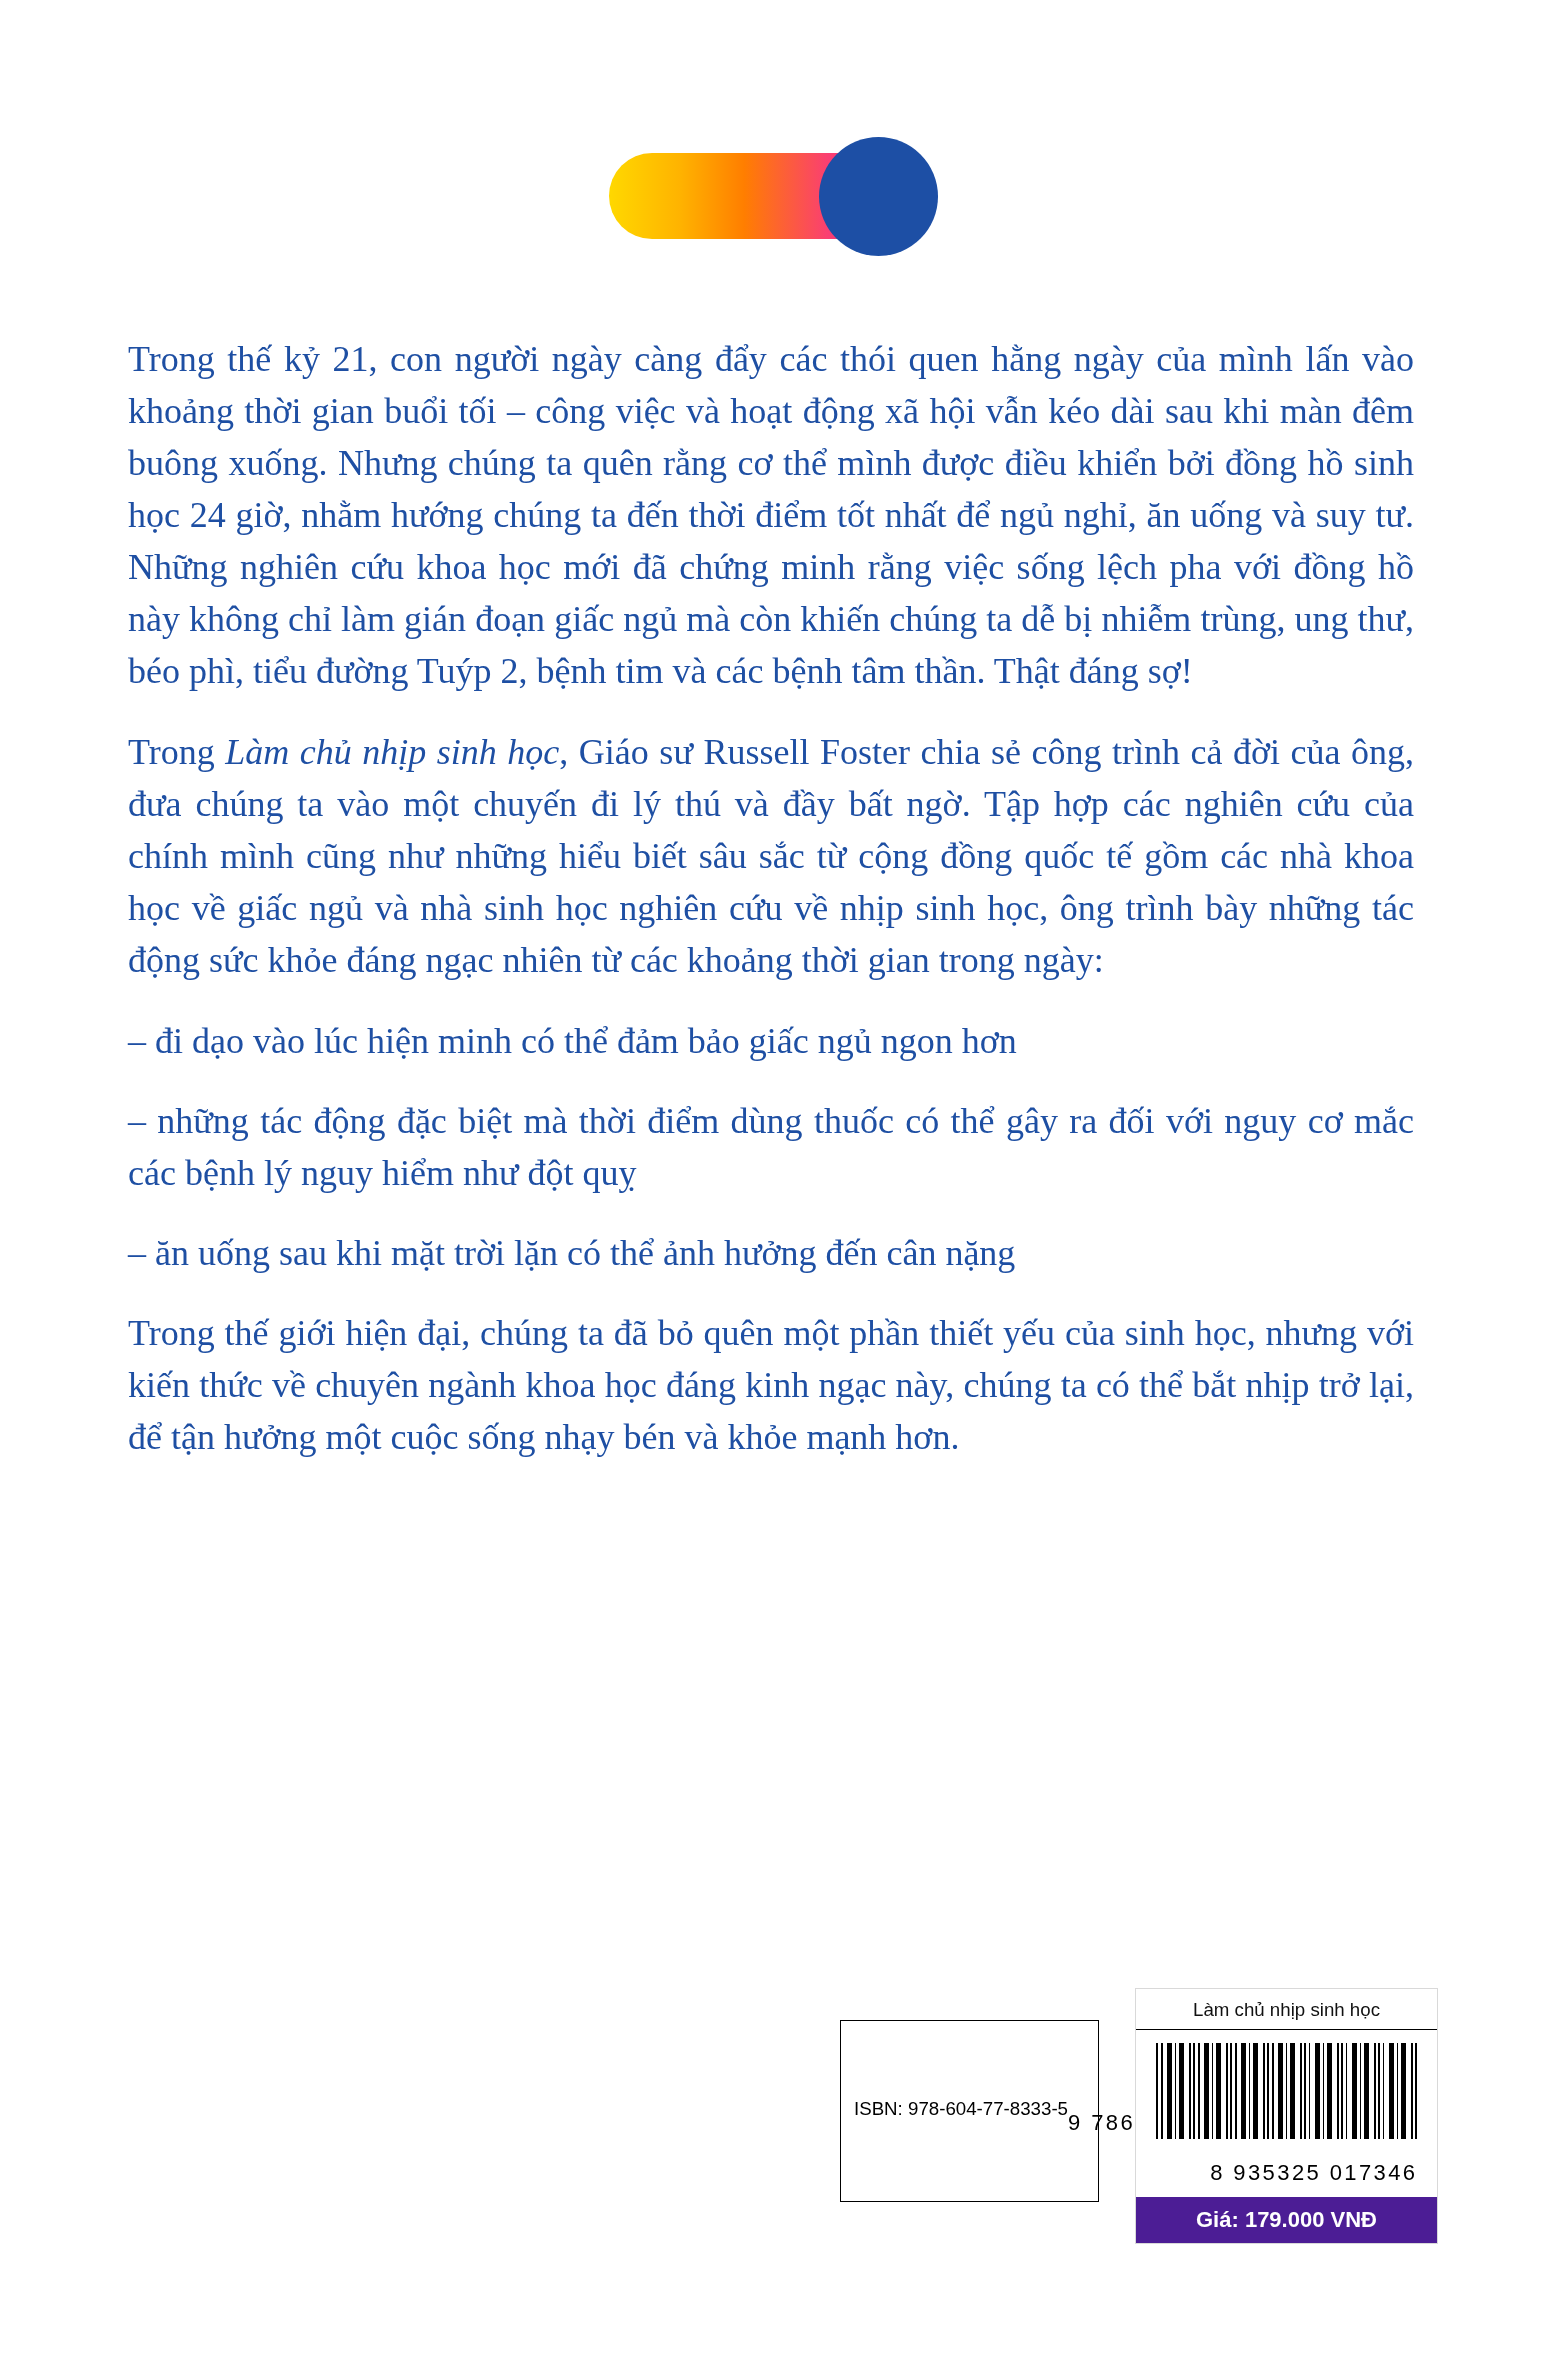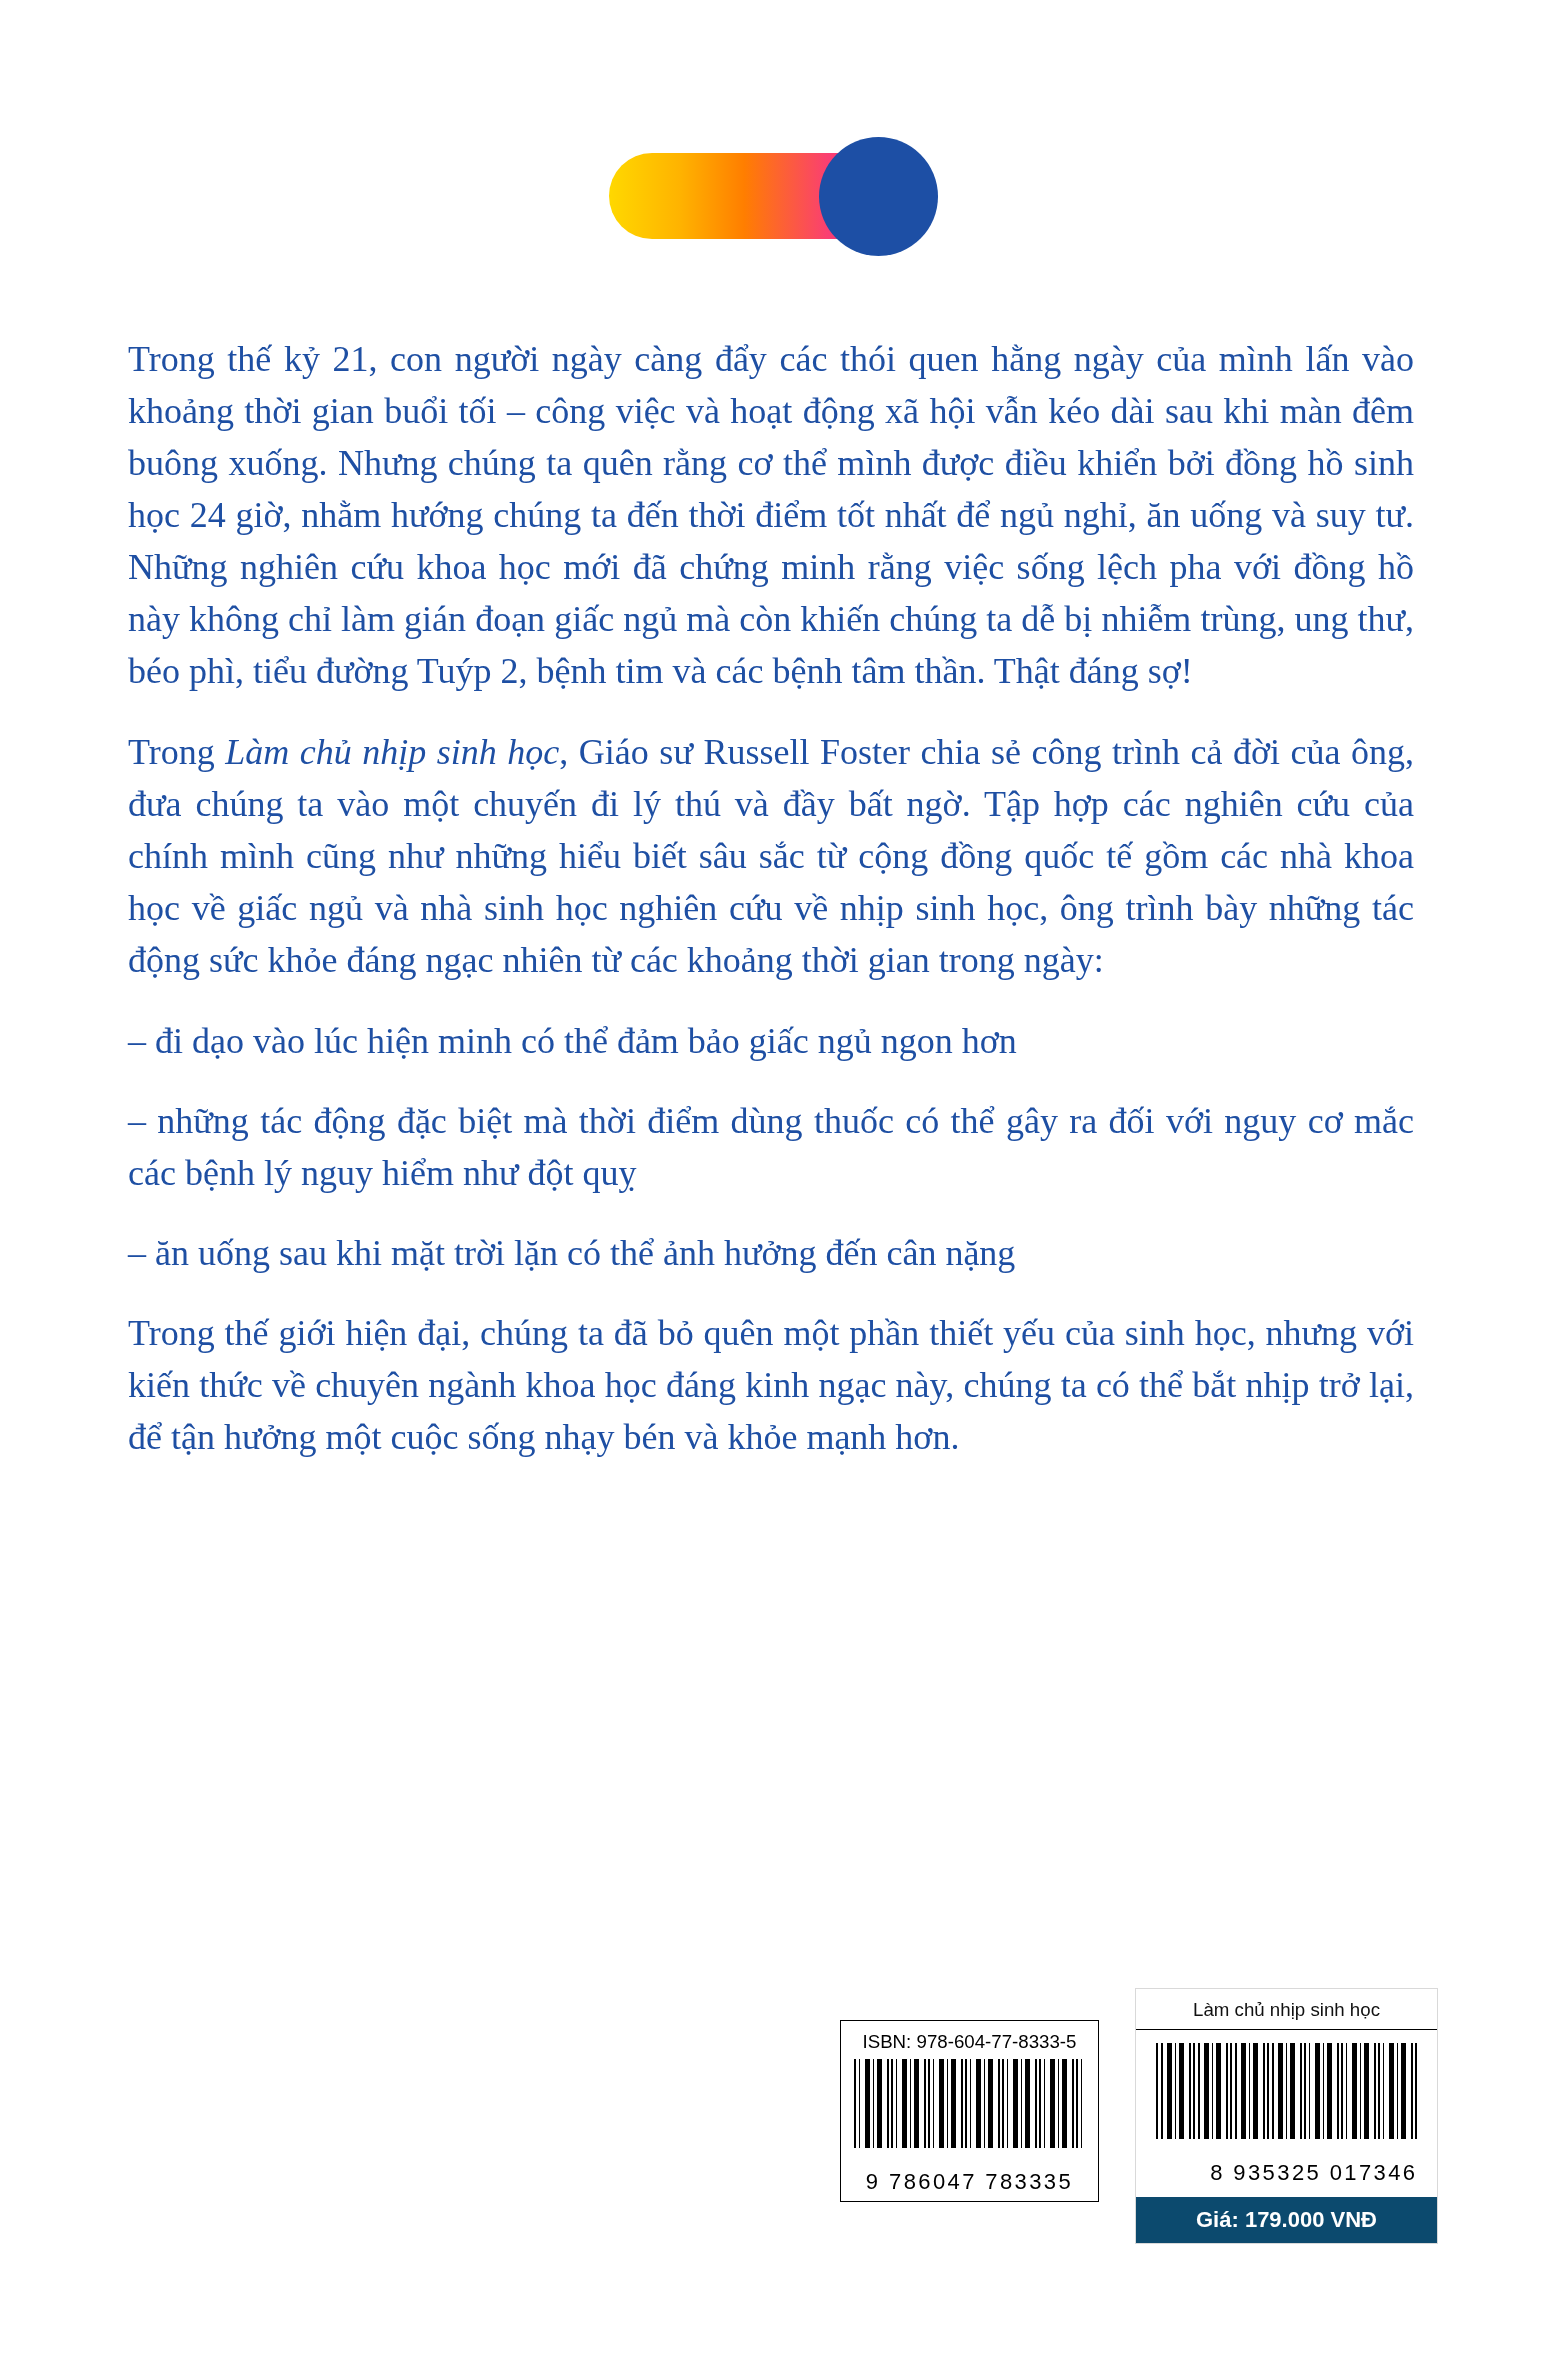--- a/index.html
+++ b/index.html
@@ -75,21 +75,20 @@
     gap: 36px;
   }
   .isbn-box {
     width: 259px;
     height: 182px;
     box-sizing: border-box;
     background: #ffffff;
     border: 1.6px solid #000000;
     padding: 9.8px 13px 6.5px 13px;
     display: flex;
-    flex-direction: column;
     align-items: center;
     margin-bottom: 42px;
   }
   .isbn-label {
     font-family: "Liberation Sans", sans-serif;
     font-size: 18.7px;
     color: #000000;
     white-space: nowrap;
     margin-bottom: 6.5px;
   }
@@ -139,21 +138,21 @@
     display: flex;
     flex-direction: column;
     align-items: flex-end;
   }
   .product-barcode-area .bars {
     height: 96px;
   }
   .price-bar {
     margin-top: 8.1px;
     height: 46px;
-    background: #0c4a6e;
+    background: #4c1d95;
     color: #ffffff;
     font-family: "Liberation Sans", sans-serif;
     font-weight: bold;
     font-size: 22px;
     display: flex;
     align-items: center;
     justify-content: center;
     white-space: nowrap;
   }
 </style>

